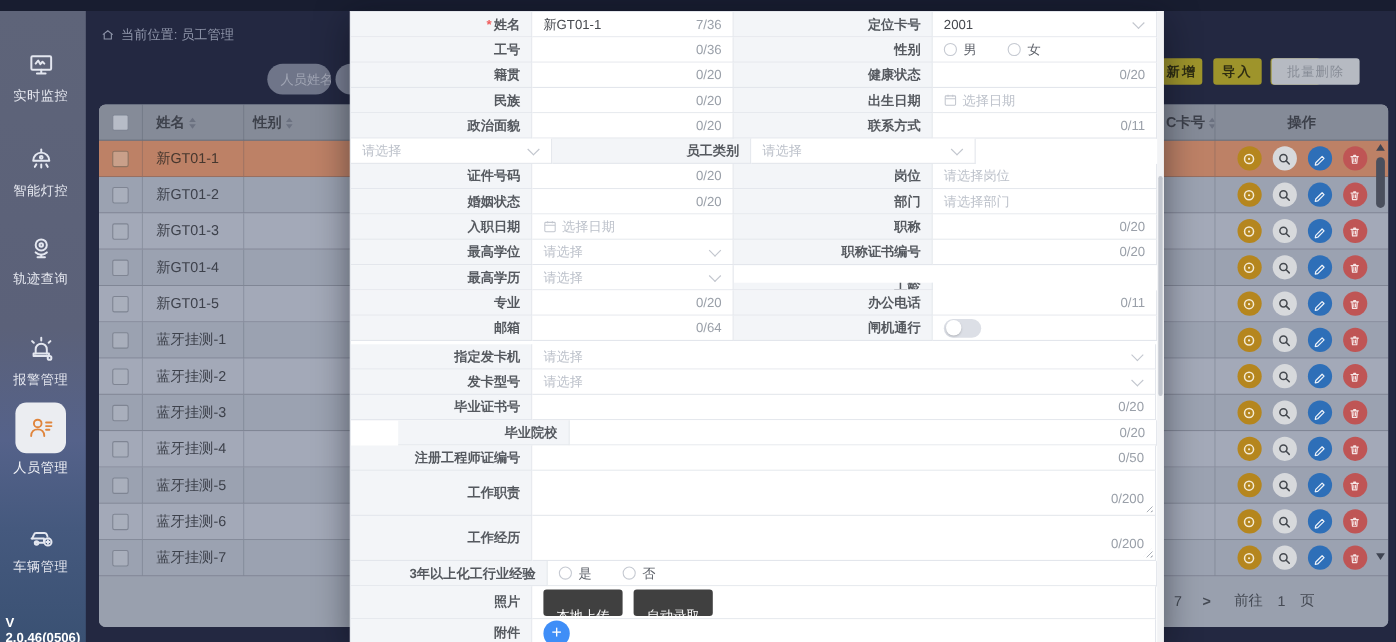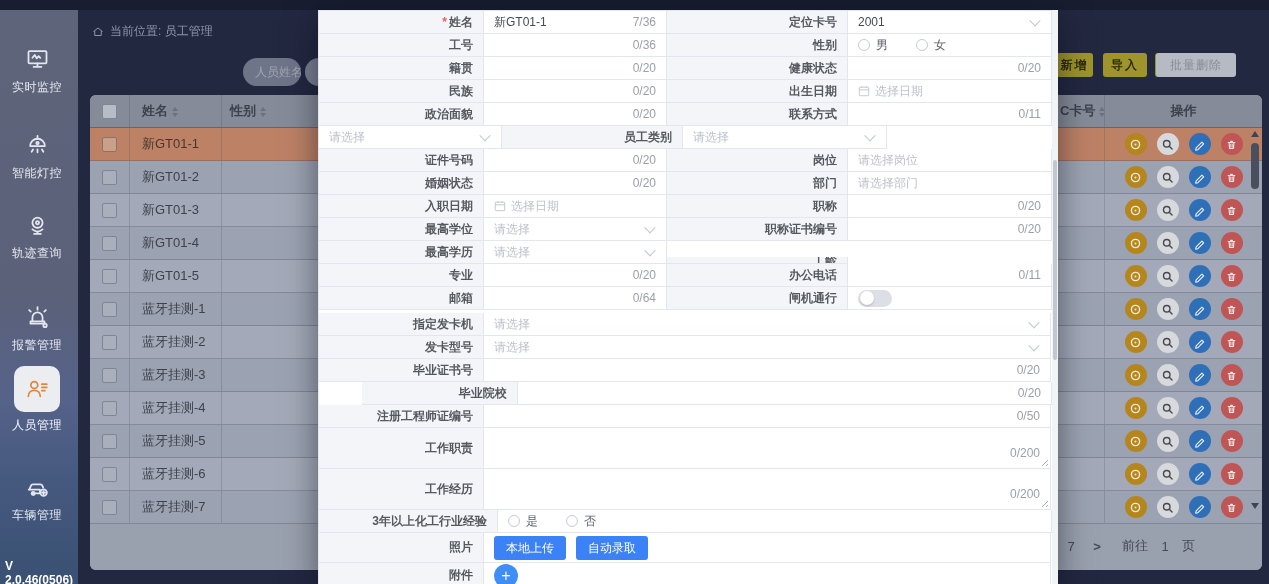--- a/index.html
+++ b/index.html
@@ -89,22 +89,22 @@
     transform:translateY(-65%) rotate(45deg);}
   .calico{display:inline-flex;margin-right:5px;color:#c2c6ce;}
   .ropt{display:inline-flex;align-items:center;margin-right:28px;color:#5c6068;}
   .rad{width:12px;height:12px;border:1px solid #c6cad2;border-radius:50%;background:#fff;margin-right:6px;box-sizing:border-box;}
   .tg{width:34px;height:17px;border-radius:9px;background:#dcdfe6;position:relative;}
   .tg::after{content:'';position:absolute;left:1.5px;top:1.5px;width:14px;height:14px;border-radius:50%;background:#fff;
     box-shadow:0 1px 2px rgba(0,0,0,.2);}
   .rsz{position:absolute;right:2px;bottom:2px;width:9px;height:9px;
     background:repeating-linear-gradient(135deg,transparent 0 2px,#a9aeb6 2px 3px);
     clip-path:polygon(100% 0,100% 100%,0 100%);}
-  .bbtn{height:24px;border:none;border-radius:3px;background:#3b82f6;color:#fff;font-size:12px;
-    padding:0 12px;margin-right:10px;line-height:24px;cursor:pointer;font-family:inherit;}
+  .bbtn{height:24px;border:none;border-radius:3px;background:#404040;color:#fff;font-size:12px;
+    padding:12px 12px;margin-right:10px;line-height:24px;cursor:pointer;font-family:inherit;}
   .addc{width:24px;height:24px;border-radius:50%;background:#3f8ef7;color:#fff;display:flex;
     align-items:center;justify-content:center;font-size:16px;line-height:1;cursor:pointer;}
   .mscroll{position:absolute;right:0;top:0;width:6px;height:574px;background:#f2f3f5;}
   .msthumb{position:absolute;left:1px;top:150px;width:4px;height:200px;border-radius:2px;background:#c3c7cf;}
 </style>
 </head>
 <body>
 
 <div id="app">
   <div class="navbar"></div>

